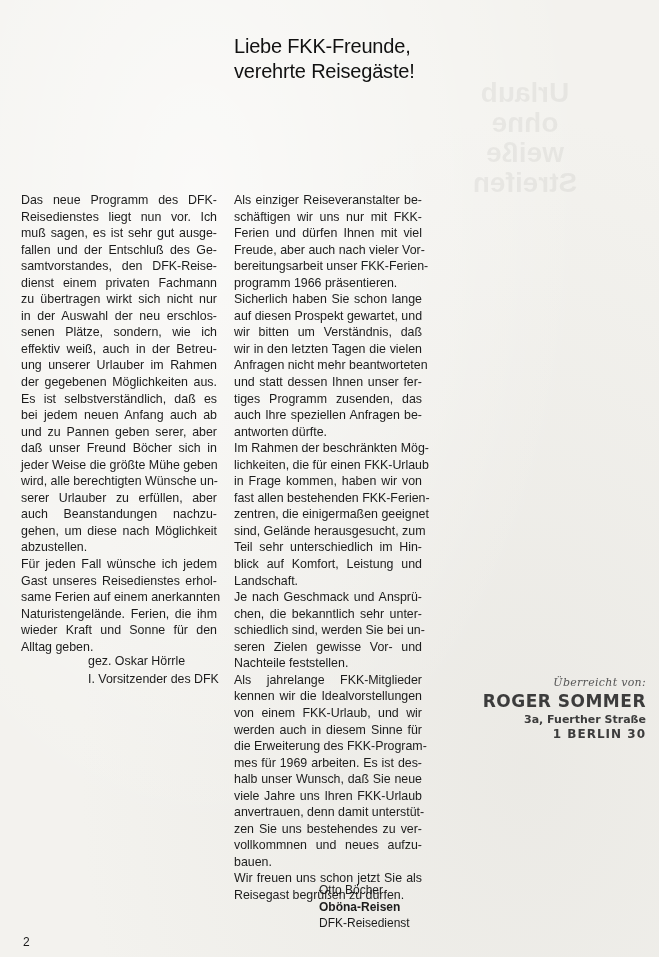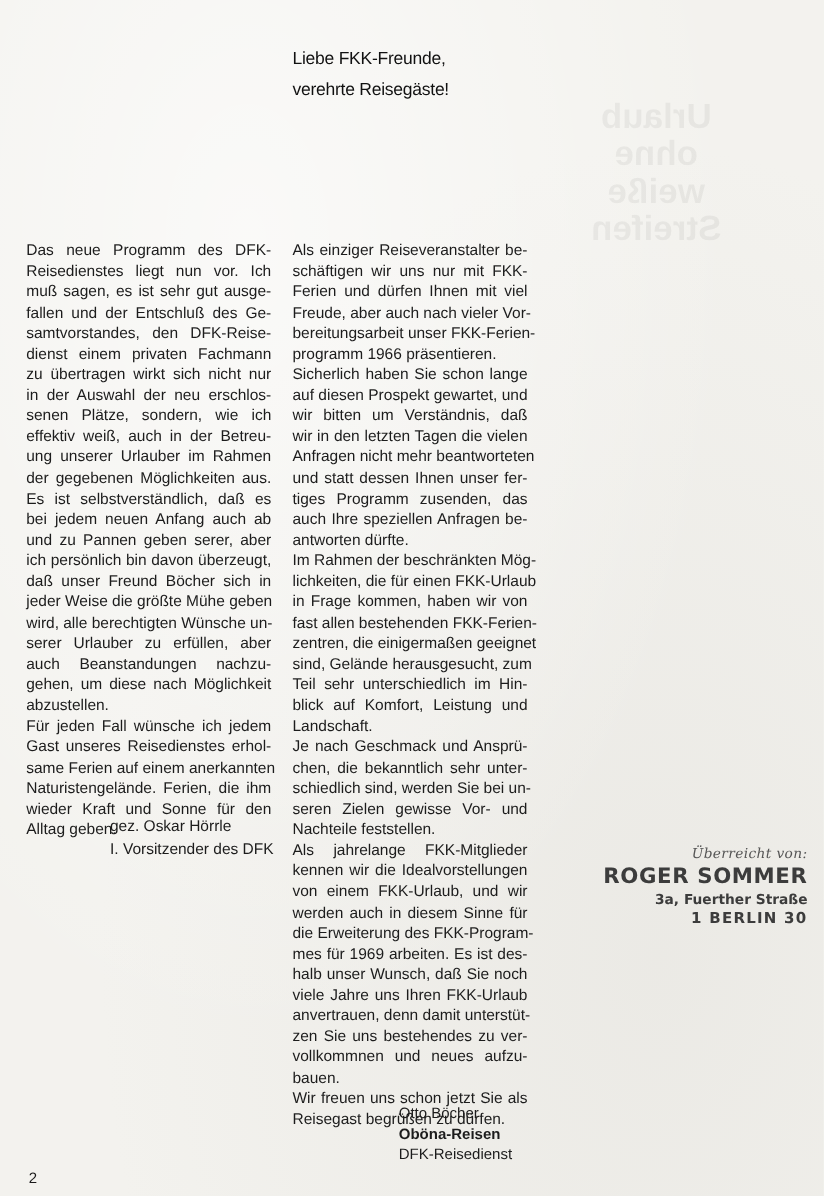--- a/index.html
+++ b/index.html
@@ -20,21 +20,21 @@
     .showthrough {
       position: absolute; left: 400px; top: 78px; width: 250px;
       font-family: "Liberation Sans", sans-serif;
       font-weight: bold; font-size: 28px; line-height: 30px;
       color: rgba(0,0,0,0.05); text-align: center;
       transform: scaleX(-1);
       pointer-events: none;
     }
     .greeting {
       position: absolute; left: 234px; top: 34px;
-      font-size: 14px; line-height: 25px; color: #111;
+      font-size: 20px; line-height: 25px; color: #111;
       letter-spacing: -0.2px;
     }
     .col {
       position: absolute; top: 192px;
       font-size: 12.4px; line-height: 16.55px;
       text-align: justify; color: #1c1c1c;
     }
     .col .ln { display: block; text-align: justify; text-align-last: justify; white-space: nowrap; }
     .col .ln.last { text-align-last: left; }
     .col-left { left: 21px; width: 196px; }
@@ -87,21 +87,20 @@
     <span class="ln">dienst einem privaten Fachmann</span>
     <span class="ln">zu übertragen wirkt sich nicht nur</span>
     <span class="ln">in der Auswahl der neu erschlos-</span>
     <span class="ln">senen Plätze, sondern, wie ich</span>
     <span class="ln">effektiv weiß, auch in der Betreu-</span>
     <span class="ln">ung unserer Urlauber im Rahmen</span>
     <span class="ln">der gegebenen Möglichkeiten aus.</span>
     <span class="ln">Es ist selbstverständlich, daß es</span>
     <span class="ln">bei jedem neuen Anfang auch ab</span>
     <span class="ln">und zu Pannen geben serer, aber</span>
-    <span class="ln">ich persönlich bin davon überzeugt,</span>
     <span class="ln">daß unser Freund Böcher sich in</span>
     <span class="ln">jeder Weise die größte Mühe geben</span>
     <span class="ln">wird, alle berechtigten Wünsche un-</span>
     <span class="ln">serer Urlauber zu erfüllen, aber</span>
     <span class="ln">auch Beanstandungen nachzu-</span>
     <span class="ln">gehen, um diese nach Möglichkeit</span>
     <span class="ln last">abzustellen.</span>
     <span class="ln">Für jeden Fall wünsche ich jedem</span>
     <span class="ln">Gast unseres Reisedienstes erhol-</span>
     <span class="ln">same Ferien auf einem anerkannten</span>
@@ -144,21 +143,21 @@
     <span class="ln">chen, die bekanntlich sehr unter-</span>
     <span class="ln">schiedlich sind, werden Sie bei un-</span>
     <span class="ln">seren Zielen gewisse Vor- und</span>
     <span class="ln last">Nachteile feststellen.</span>
     <span class="ln">Als jahrelange FKK-Mitglieder</span>
     <span class="ln">kennen wir die Idealvorstellungen</span>
     <span class="ln">von einem FKK-Urlaub, und wir</span>
     <span class="ln">werden auch in diesem Sinne für</span>
     <span class="ln">die Erweiterung des FKK-Program-</span>
     <span class="ln">mes für 1969 arbeiten. Es ist des-</span>
-    <span class="ln">halb unser Wunsch, daß Sie noch</span>
+    <span class="ln">halb unser Wunsch, daß Sie neue</span>
     <span class="ln">viele Jahre uns Ihren FKK-Urlaub</span>
     <span class="ln">anvertrauen, denn damit unterstüt-</span>
     <span class="ln">zen Sie uns bestehendes zu ver-</span>
     <span class="ln">vollkommnen und neues aufzu-</span>
     <span class="ln last">bauen.</span>
     <span class="ln">Wir freuen uns schon jetzt Sie als</span>
     <span class="ln last">Reisegast begrüßen zu dürfen.</span>
   </div>
 
   <div class="sig-mid">

